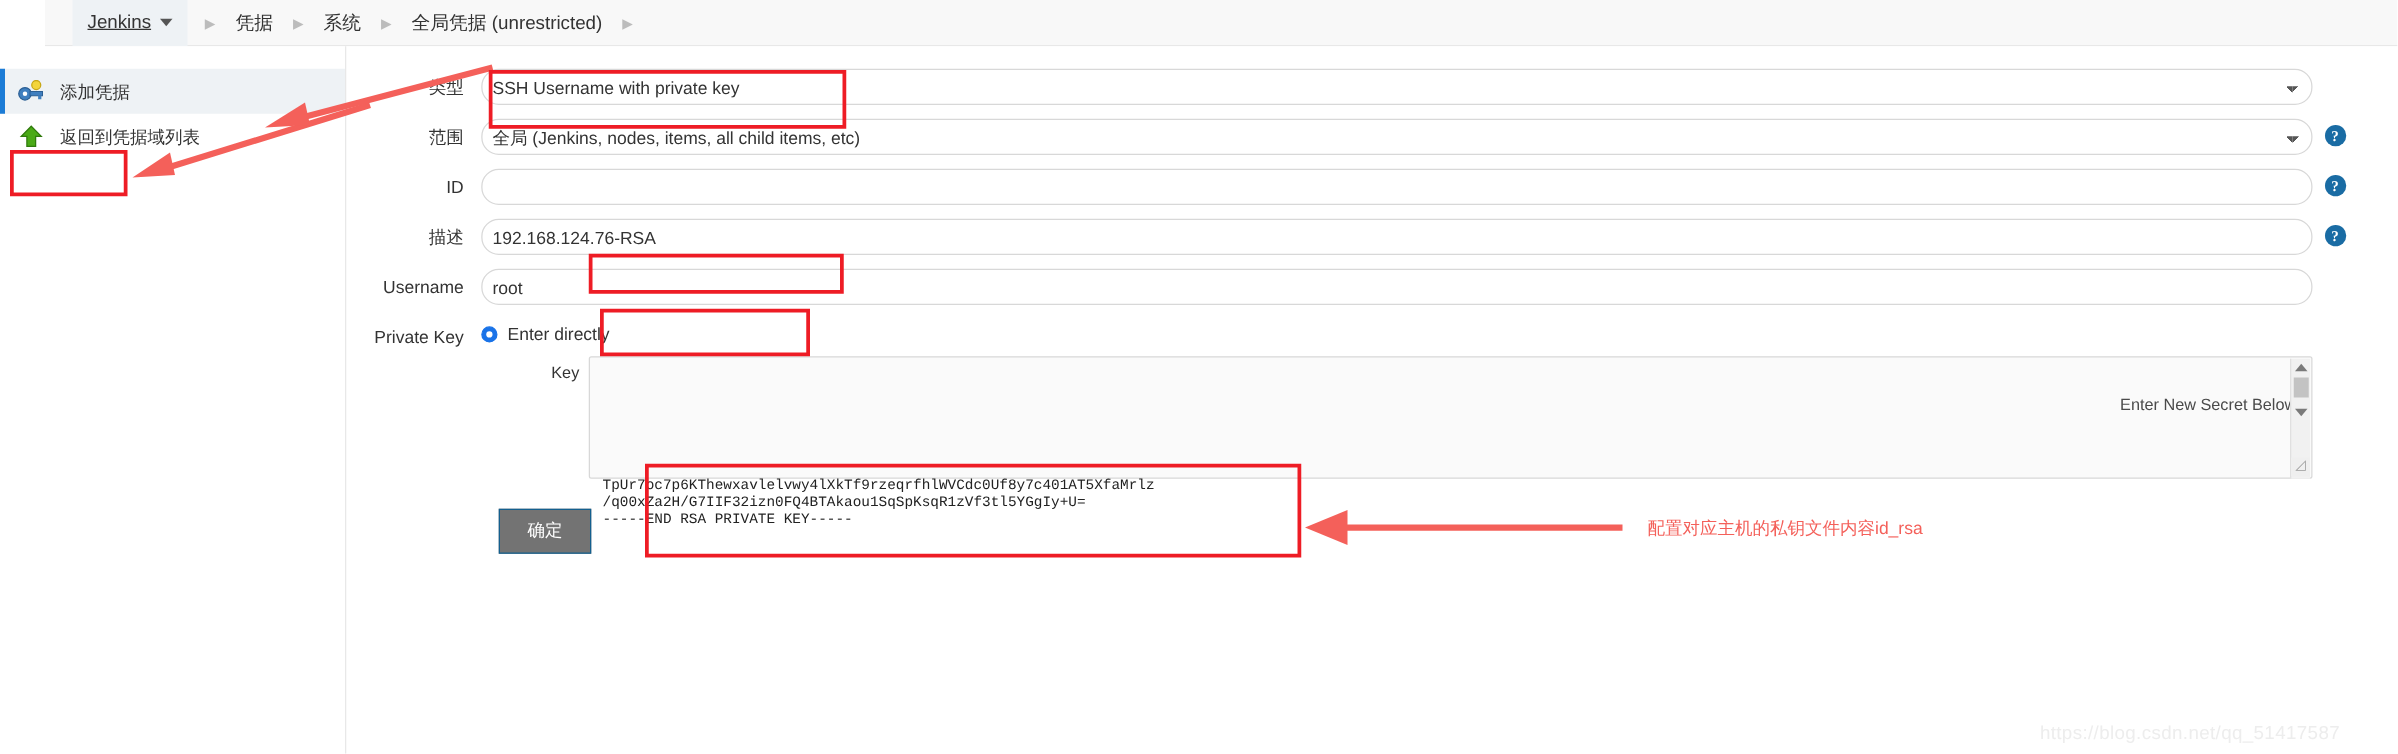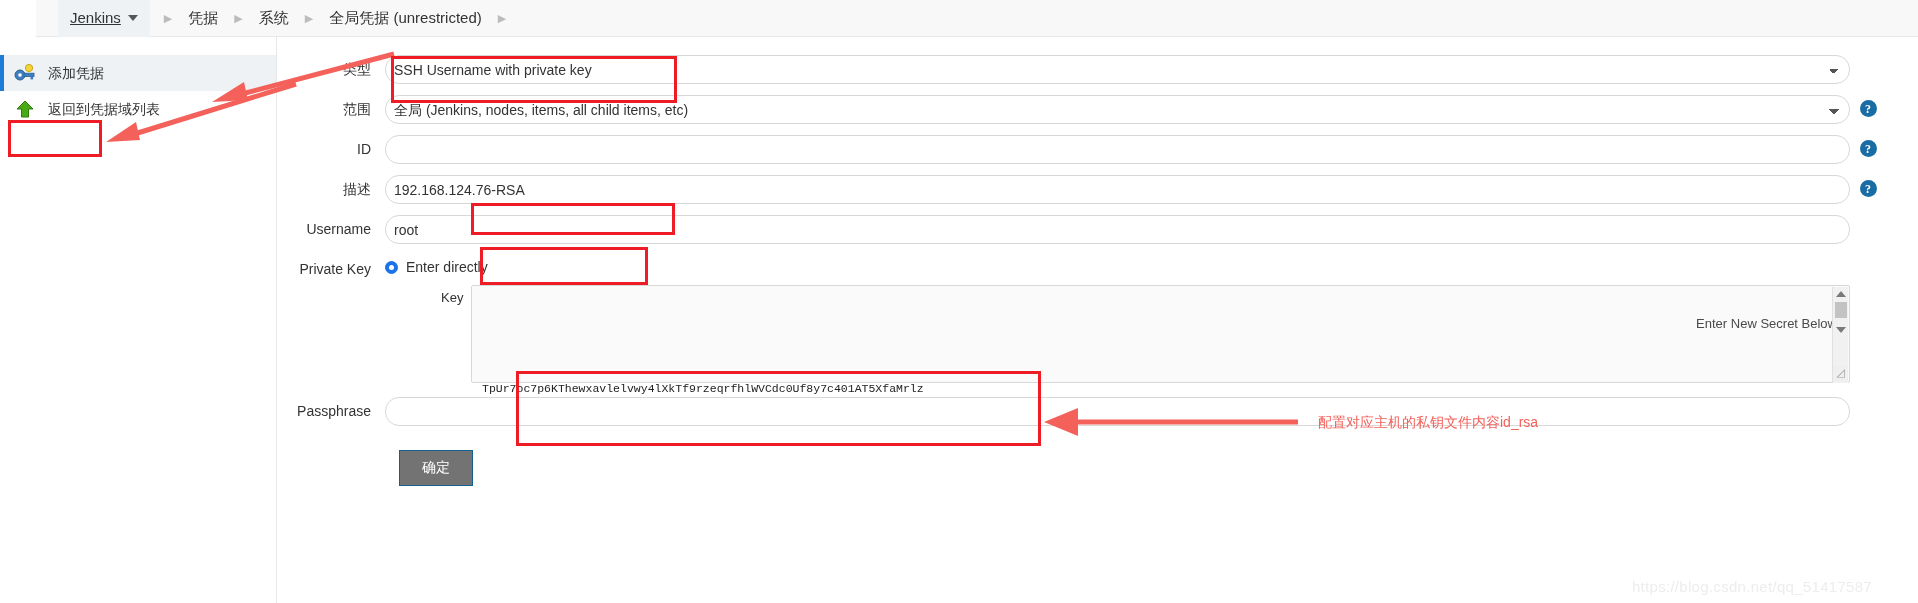--- a/index.html
+++ b/index.html
@@ -413,27 +413,20 @@
               <div class="ta-arrow down"></div>
             </div>
             <div class="ta-grip">◿</div>
           </div>
         </div>
 
       </div>
       <div class="help-cell"></div>
     </div>
 
-    <div class="row" style="margin-top:14px;">
-      <div class="row-label">Passphrase</div>
-      <div class="row-field">
-        <input class="jk" type="text" value="" style="">
-      </div>
-      <div class="help-cell"></div>
-    </div>
 
     <div class="submit-row">
       <button class="btn-primary">确定</button>
     </div>
 
   </div>
 </div>
 
 <div class="hl" style="left:8px; top:120px; width:94px; height:37px;"></div>
 

